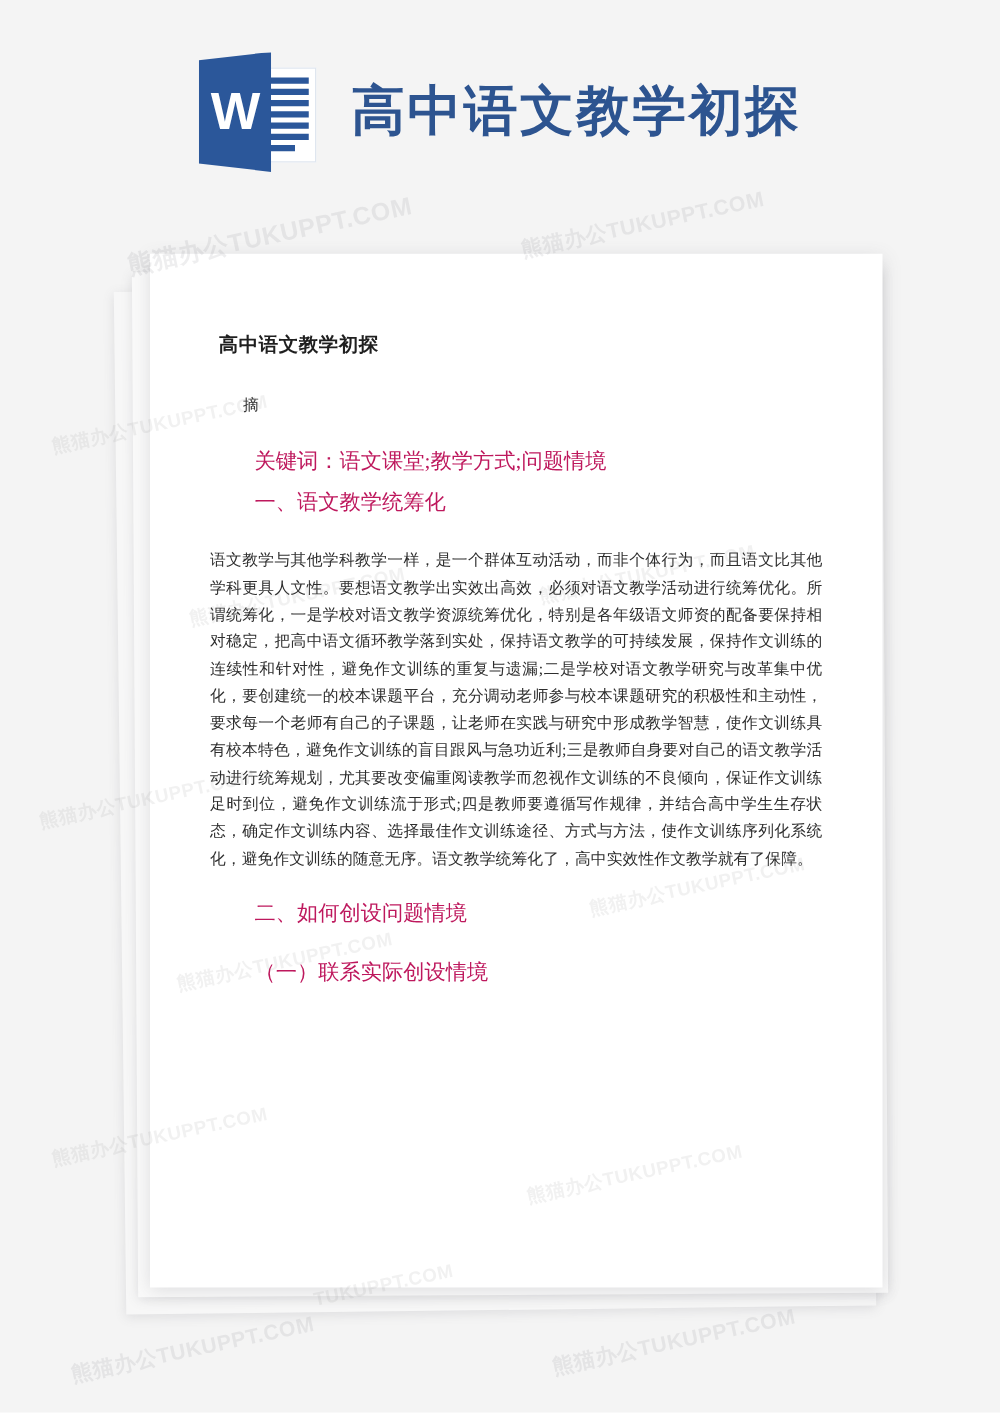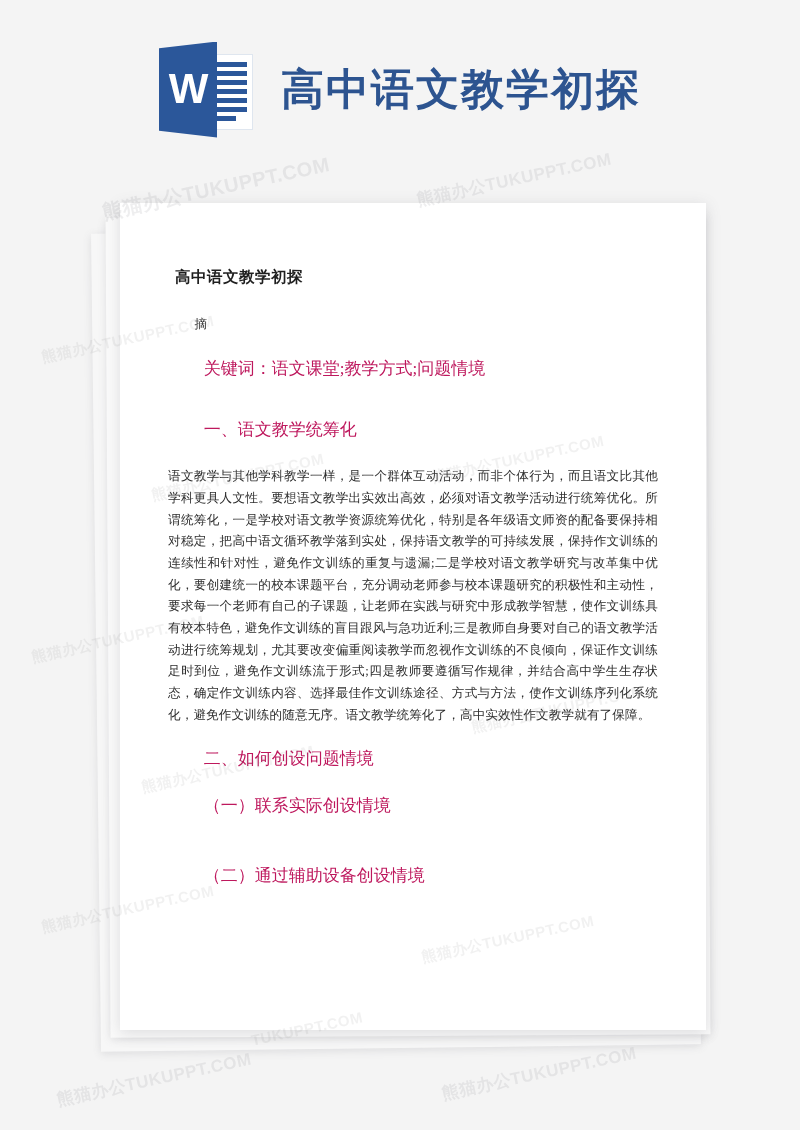--- a/index.html
+++ b/index.html
@@ -170,21 +170,21 @@
     display: inline-block;
     width: 2.1em;
   }
   .heading-line {
     font-size: 17px;
     line-height: 1.72;
     margin: 18px 0 0 0;
     text-indent: 2.1em;
     color: #be185d;
   }
-  .heading-line.tight { margin-top: 32px; }
+  .heading-line.tight { margin-top: 4px; }
   .spacer-md { height: 22px; }
 
   
   .wm {
     position: absolute;
     font-family: "Liberation Sans", sans-serif;
     font-size: 17px;
     font-weight: bold;
     color: rgba(125,125,132,0.13);
     white-space: nowrap;
@@ -244,21 +244,20 @@
 
   <p class="para">语文教学与其他学科教学一样，是一个群体互动活动，而非个体行为，而且语文比其他学科更具人文性。要想语文教学出实效出高效，必须对语文教学活动进行统筹优化。所谓统筹化，一是学校对语文教学资源统筹优化，特别是各年级语文师资的配备要保持相对稳定，把高中语文循环教学落到实处，保持语文教学的可持续发展，保持作文训练的连续性和针对性，避免作文训练的重复与遗漏;二是学校对语文教学研究与改革集中优化，要创建统一的校本课题平台，充分调动老师参与校本课题研究的积极性和主动性，要求每一个老师有自己的子课题，让老师在实践与研究中形成教学智慧，使作文训练具有校本特色，避免作文训练的盲目跟风与急功近利;三是教师自身要对自己的语文教学活动进行统筹规划，尤其要改变偏重阅读教学而忽视作文训练的不良倾向，保证作文训练足时到位，避免作文训练流于形式;四是教师要遵循写作规律，并结合高中学生生存状态，确定作文训练内容、选择最佳作文训练途径、方式与方法，使作文训练序列化系统化，避免作文训练的随意无序。语文教学统筹化了，高中实效性作文教学就有了保障。</p>
 
   <p class="heading-line">二、如何创设问题情境</p>
 
   <p class="heading-line">（一）联系实际创设情境</p>
 
   <div class="spacer-md"></div>
 
 
-  <p class="heading-line">（二）通过辅助设备创设情境</p>
 
 </div>
 
 <div class="wm lg" style="left:100px; top:175px;">熊猫办公TUKUPPT.COM</div>
 <div class="wm" style="left:415px; top:168px;">熊猫办公TUKUPPT.COM</div>
 <div class="wm sm" style="left:40px;  top:330px;">熊猫办公TUKUPPT.COM</div>
 <div class="wm sm" style="left:150px; top:468px;">熊猫办公TUKUPPT.COM</div>
 <div class="wm sm" style="left:430px; top:450px;">熊猫办公TUKUPPT.COM</div>
 <div class="wm sm" style="left:30px;  top:630px;">熊猫办公TUKUPPT.COM</div>
 <div class="wm sm" style="left:140px; top:760px;">熊猫办公TUKUPPT.COM</div>

